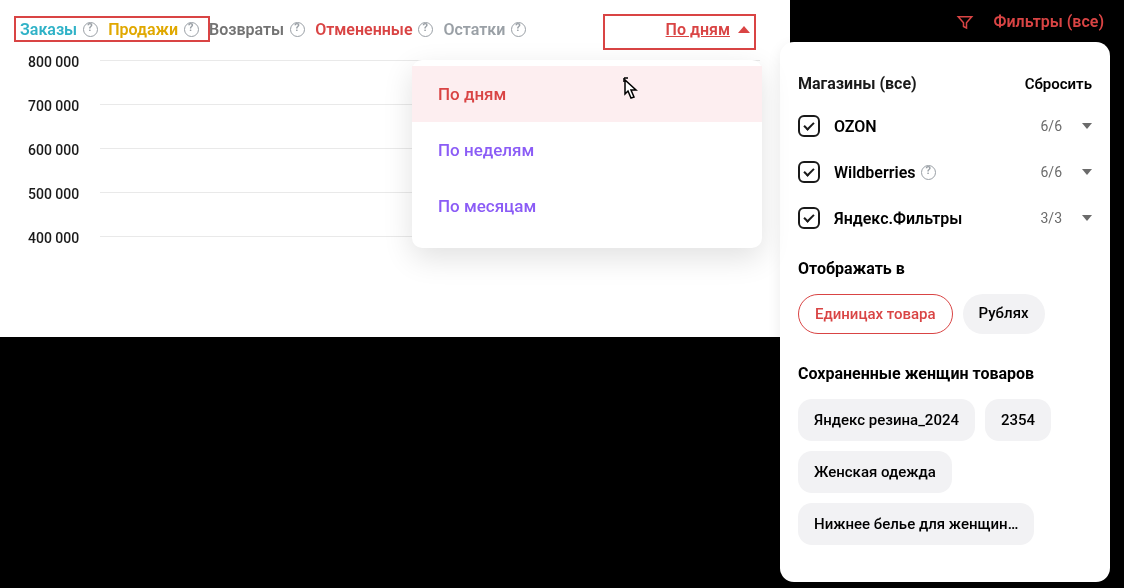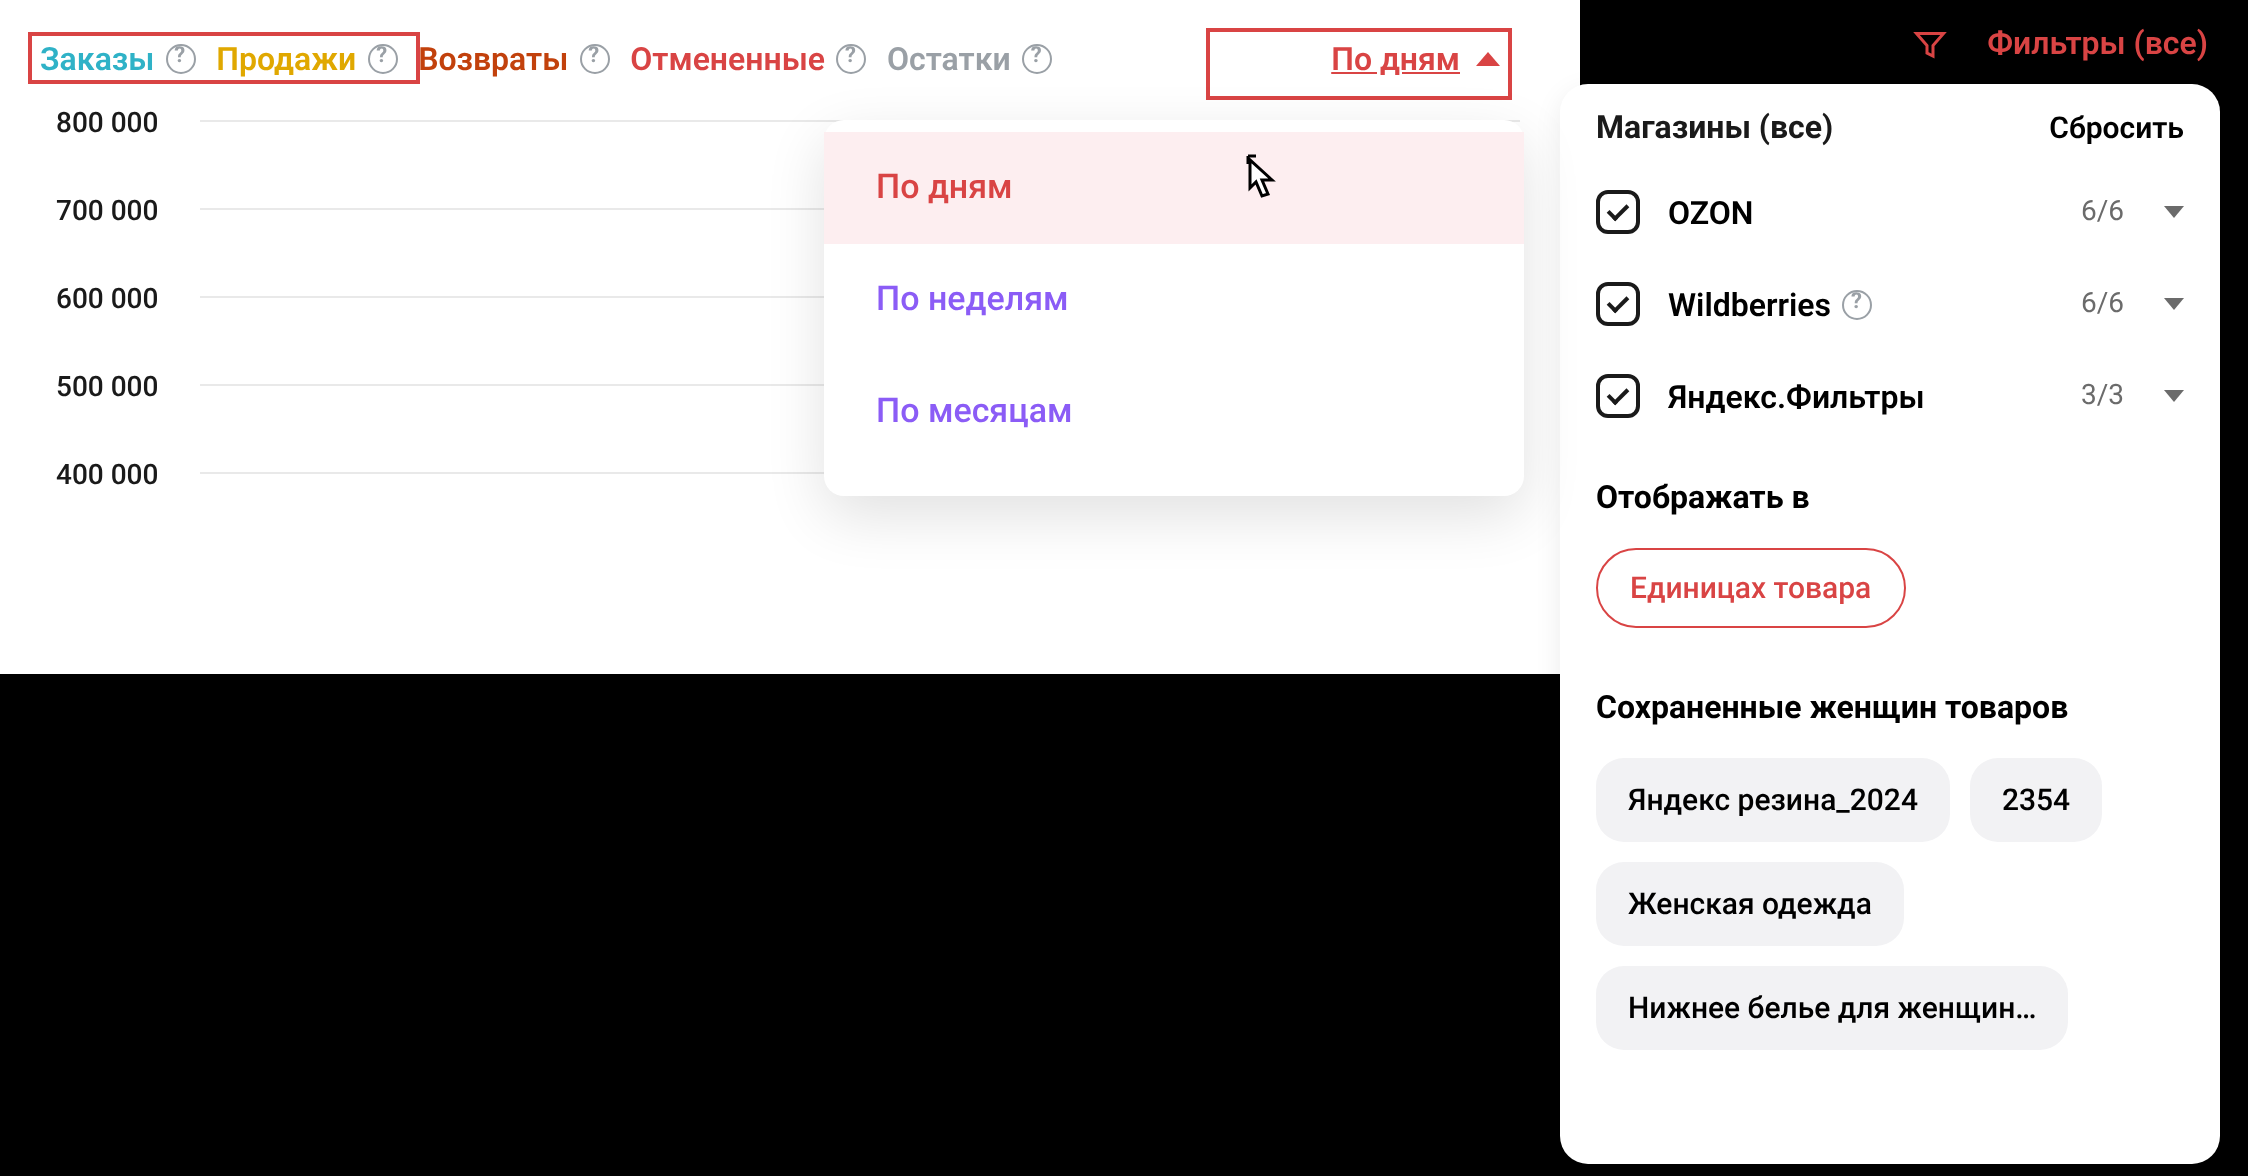--- a/index.html
+++ b/index.html
@@ -30,21 +30,21 @@
       width: 15px; height: 15px; border-radius: 50%;
       border: 1.5px solid #9aa0a6; position: relative;
       display: inline-block;
     }
     .q-icon::after {
       content: "?"; position: absolute; top: -2px; left: 3px;
       font-size: 11px; color: #9aa0a6; font-weight: 700;
     }
     .tab-orders { color: #2fb2c7; }
     .tab-sales { color: #e0a800; }
-    .tab-returns { color: #c2410c; }
+    .tab-returns { color: #737373; }
     .tab-cancel { color: #d94444; }
     .tab-stock { color: #9aa0a6; }
     .highlight1 {
       position: absolute;
       border: 2px solid #d94444;
       left: 14px; top: 16px; width: 196px; height: 26px;
       pointer-events: none;
     }
     .highlight2 {
       position: absolute;
@@ -109,21 +109,21 @@
     .gl3 { top: 132px; }
     .gl4 { top: 176px; }
 
     .sidebar {
       position: absolute;
       right: 14px; top: 42px;
       width: 330px; height: 540px;
       background: #fff;
       border-radius: 14px;
       box-shadow: 0 4px 14px rgba(0,0,0,0.08);
-      padding: 12px 18px;
+      padding: 32px 18px;
     }
     .filters-link {
       position: absolute; right: 20px; top: 12px;
       color: #d94444; font-weight: 600; font-size: 16px;
       display: inline-flex; align-items: center; gap: 20px;
     }
     .filter-icon svg { display: block; }
     .sb-row { display: flex; justify-content: space-between; align-items: center; }
     .stores-title { font-weight: 700; font-size: 16px; color: #1a1a1a; }
     .reset { font-size: 15px; font-weight:600; }
@@ -274,20 +274,21 @@
         </span>
       <span class="store-name">Яндекс.Фильтры</span>
       <span class="store-count">3/3</span>
       <span class="chevron-down"></span>
     </div>
   </div>
 
   <div class="section-title">Отображать в</div>
   <div class="toggle-row">
     <div class="pill active">Единицах товара</div>
+    <div class="pill">Рублях</div>
   </div>
 
   <div class="section-title">Сохраненные женщин товаров</div>
   <div class="chip-row">
     <div class="chip">Яндекс резина_2024</div>
     <div class="chip">2354</div>
     <div class="chip">Женская одежда</div>
     <div class="chip" style="max-width:245px;">Нижнее белье для женщин…</div>
   </div>
 </div>

